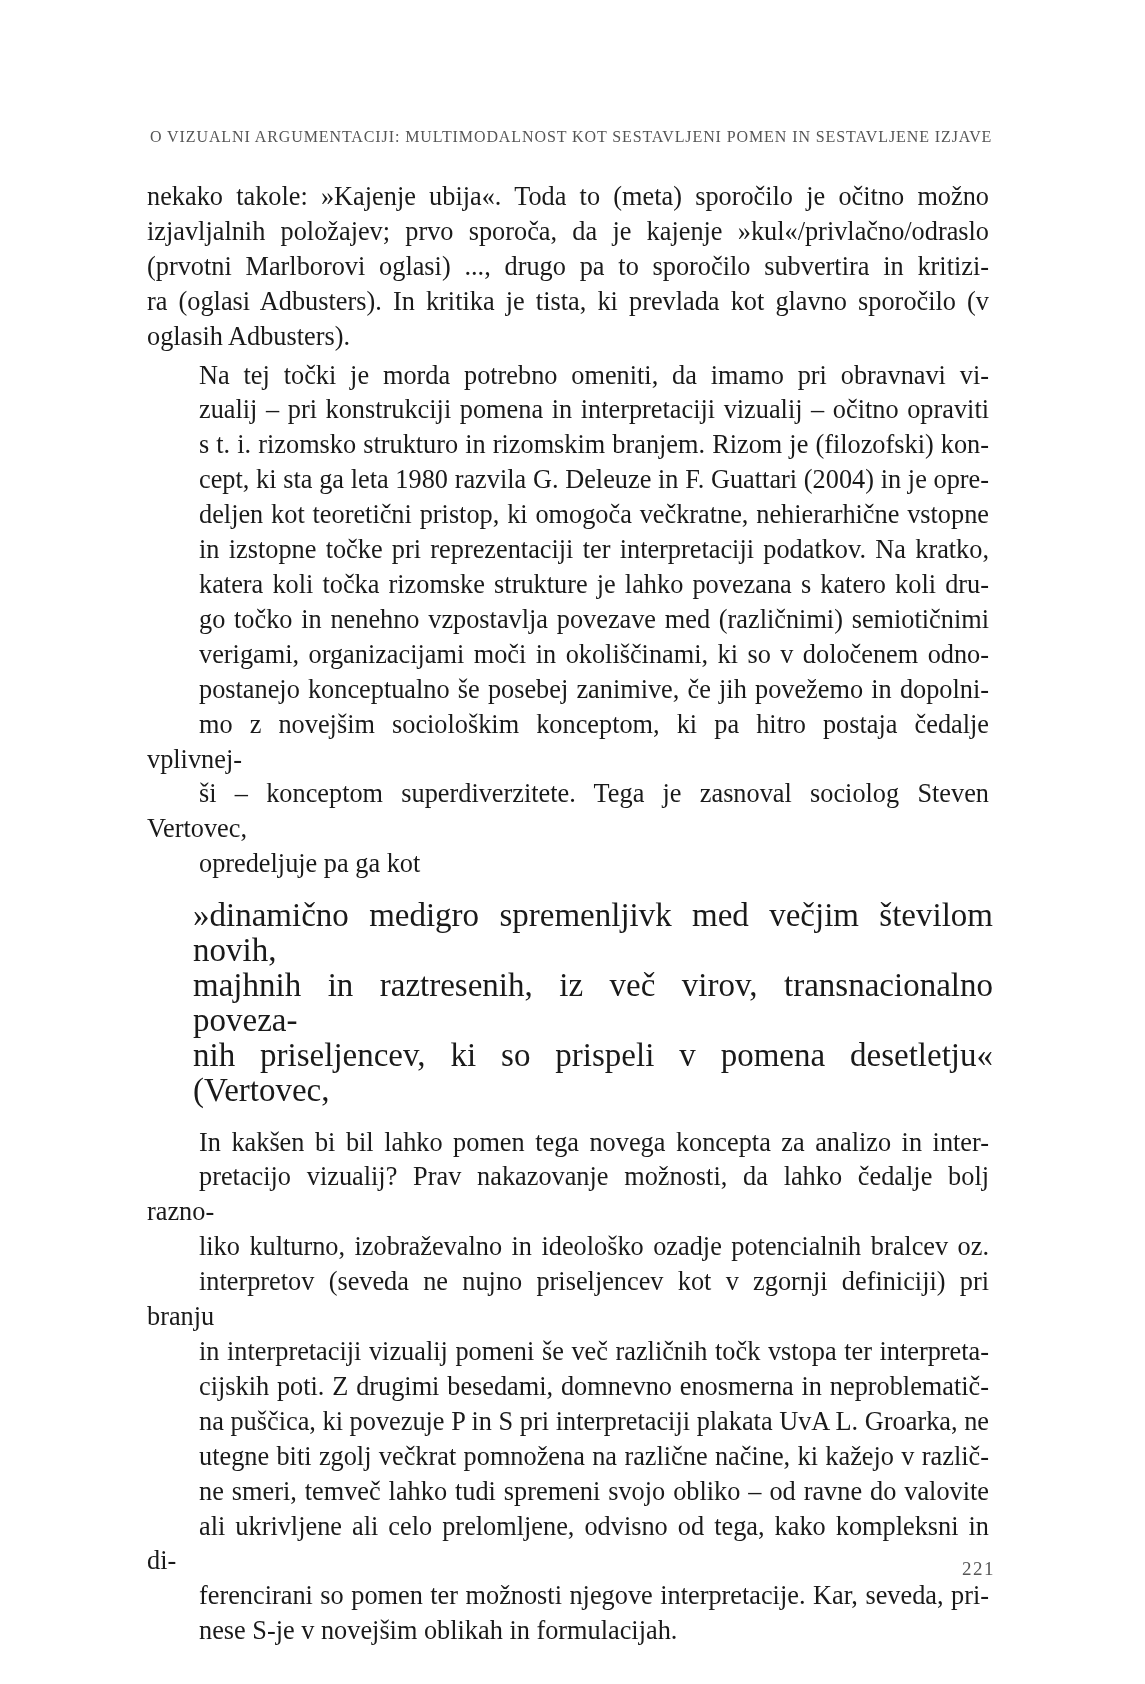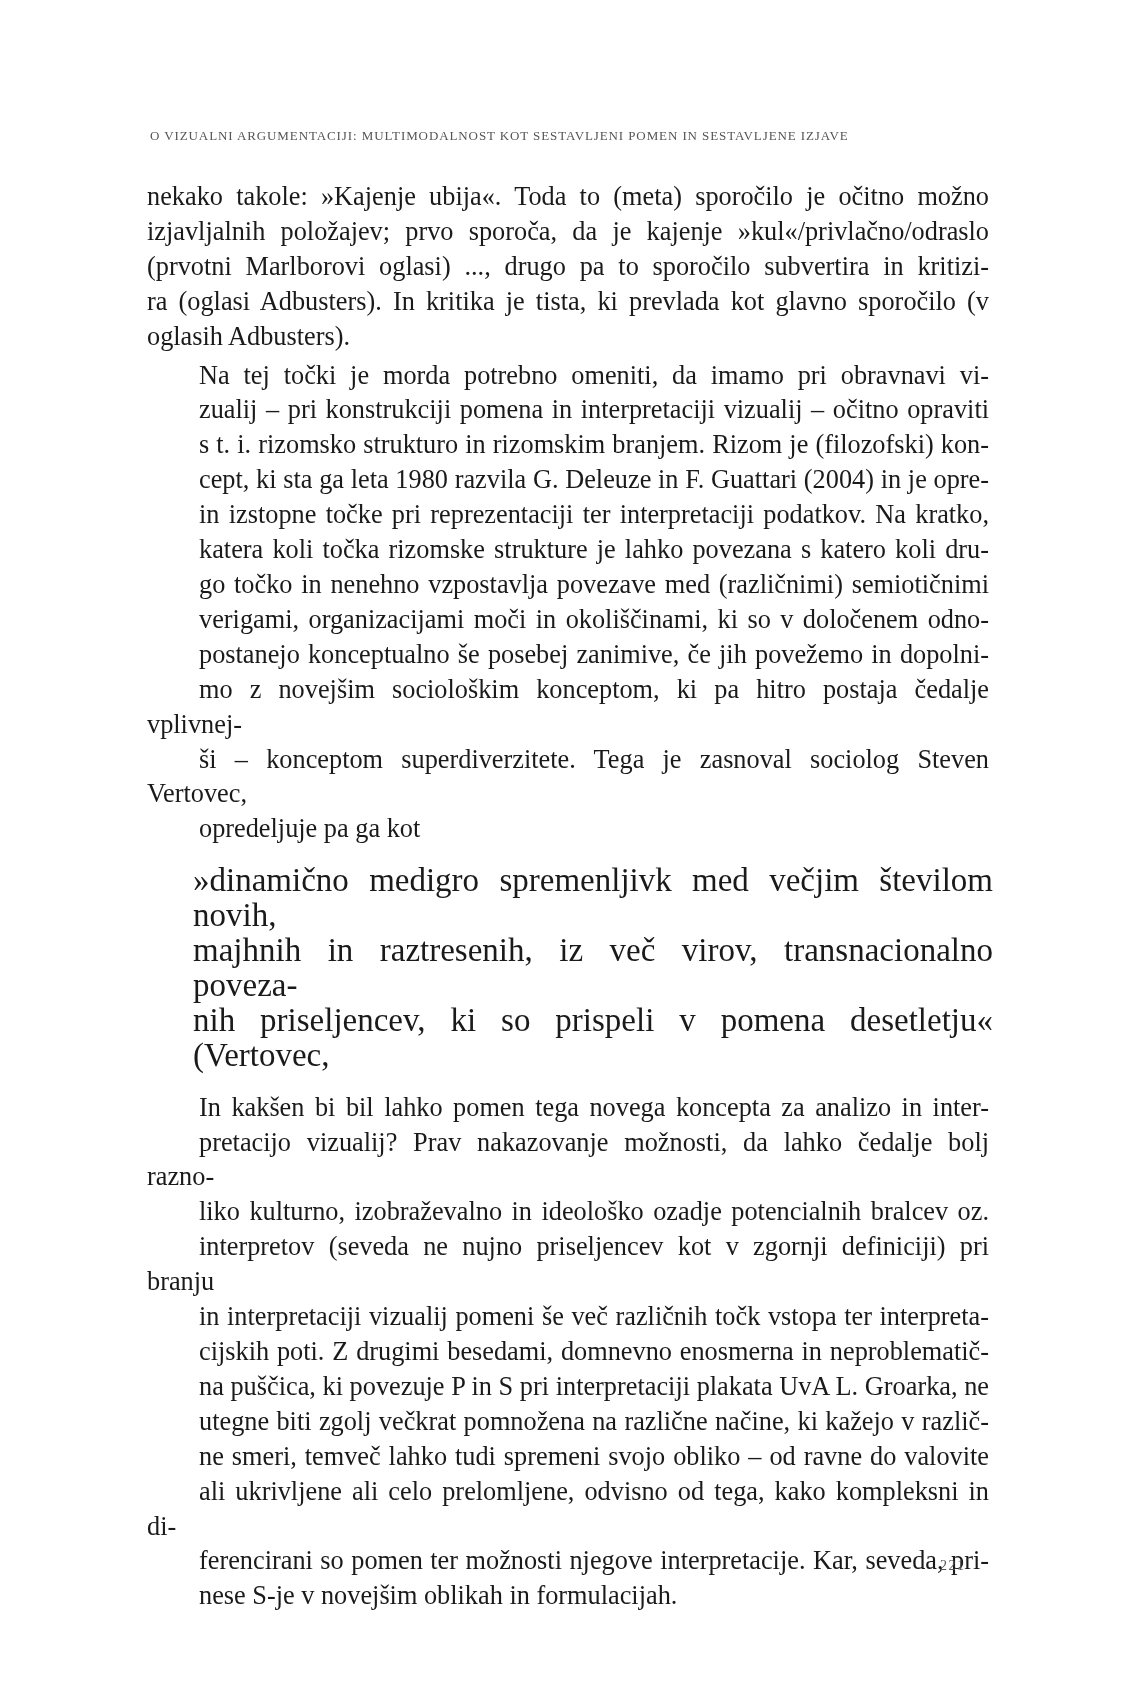--- a/index.html
+++ b/index.html
@@ -3,60 +3,61 @@
 <meta charset="utf-8">
 <style>
   html, body { margin: 0; padding: 0; background: #ffffff; }
   body {
     width: 1145px; height: 1684px; position: relative; overflow: hidden;
     font-family: "Liberation Serif", "DejaVu Serif", serif;
     color: #1a1a1a;
   }
   .running-head {
     position: absolute; top: 128px; left: 150px; width: 840px;
-    text-align: left;
-    font-size: 13px; letter-spacing: 0.9px; color: #555;
+    text-align: right;
+    font-size: 16px; letter-spacing: 0.9px; color: #555;
     white-space: nowrap;
   }
   .text-block {
     position: absolute; top: 176px; left: 143px; width: 850px;
     font-size: 26.3px; line-height: 34.9px;
     text-align: justify; hyphens: manual;
   }
   .text-block p { margin: 4px; }
   .indent { text-indent: 52px; }
   .quote {
     margin: 16px 0 18px 50px !important;
     font-size: 33px; line-height: 34.9px;
   }
   .line { display: block; text-align: justify; text-align-last: justify; }
   .line.last { text-align-last: left; }
   .folio {
     position: absolute; top: 1558px; left: 940px; width: 55px;
-    text-align: left; font-size: 14px; letter-spacing: 1.5px; color: #555;
+    text-align: right; font-size: 19px; letter-spacing: 1.5px; color: #555;
   }
 </style>
 </head>
 <body>
 
 <div class="running-head">O VIZUALNI ARGUMENTACIJI: MULTIMODALNOST KOT SESTAVLJENI POMEN IN SESTAVLJENE IZJAVE</div>
 
 <div class="text-block">
   <p>
       <span class="line">nekako takole: »Kajenje ubija«. Toda to (meta) sporočilo je očitno možno</span>
       <span class="line">izjavljalnih položajev; prvo sporoča, da je kajenje »kul«/privlačno/odraslo</span>
       <span class="line">(prvotni Marlborovi oglasi) ..., drugo pa to sporočilo subvertira in kritizi-</span>
       <span class="line">ra (oglasi Adbusters). In kritika je tista, ki prevlada kot glavno sporočilo (v</span>
       <span class="line last">oglasih Adbusters).</span>
     </p>
   <p class="indent">
       <span class="line">Na tej točki je morda potrebno omeniti, da imamo pri obravnavi vi-</span>
       <span class="line">zualij – pri konstrukciji pomena in interpretaciji vizualij – očitno opraviti</span>
       <span class="line">s t. i. rizomsko strukturo in rizomskim branjem. Rizom je (filozofski) kon-</span>
       <span class="line">cept, ki sta ga leta 1980 razvila G. Deleuze in F. Guattari (2004) in je opre-</span>
+      <span class="line">deljen kot teoretični pristop, ki omogoča večkratne, nehierarhične vstopne</span>
       <span class="line">in izstopne točke pri reprezentaciji ter interpretaciji podatkov. Na kratko,</span>
       <span class="line">katera koli točka rizomske strukture je lahko povezana s katero koli dru-</span>
       <span class="line">go točko in nenehno vzpostavlja povezave med (različnimi) semiotičnimi</span>
       <span class="line">verigami, organizacijami moči in okoliščinami, ki so v določenem odno-</span>
       <span class="line">postanejo konceptualno še posebej zanimive, če jih povežemo in dopolni-</span>
       <span class="line">mo z novejšim sociološkim konceptom, ki pa hitro postaja čedalje vplivnej-</span>
       <span class="line">ši – konceptom superdiverzitete. Tega je zasnoval sociolog Steven Vertovec,</span>
       <span class="line last">opredeljuje pa ga kot</span>
     </p>
   <p class="quote">

